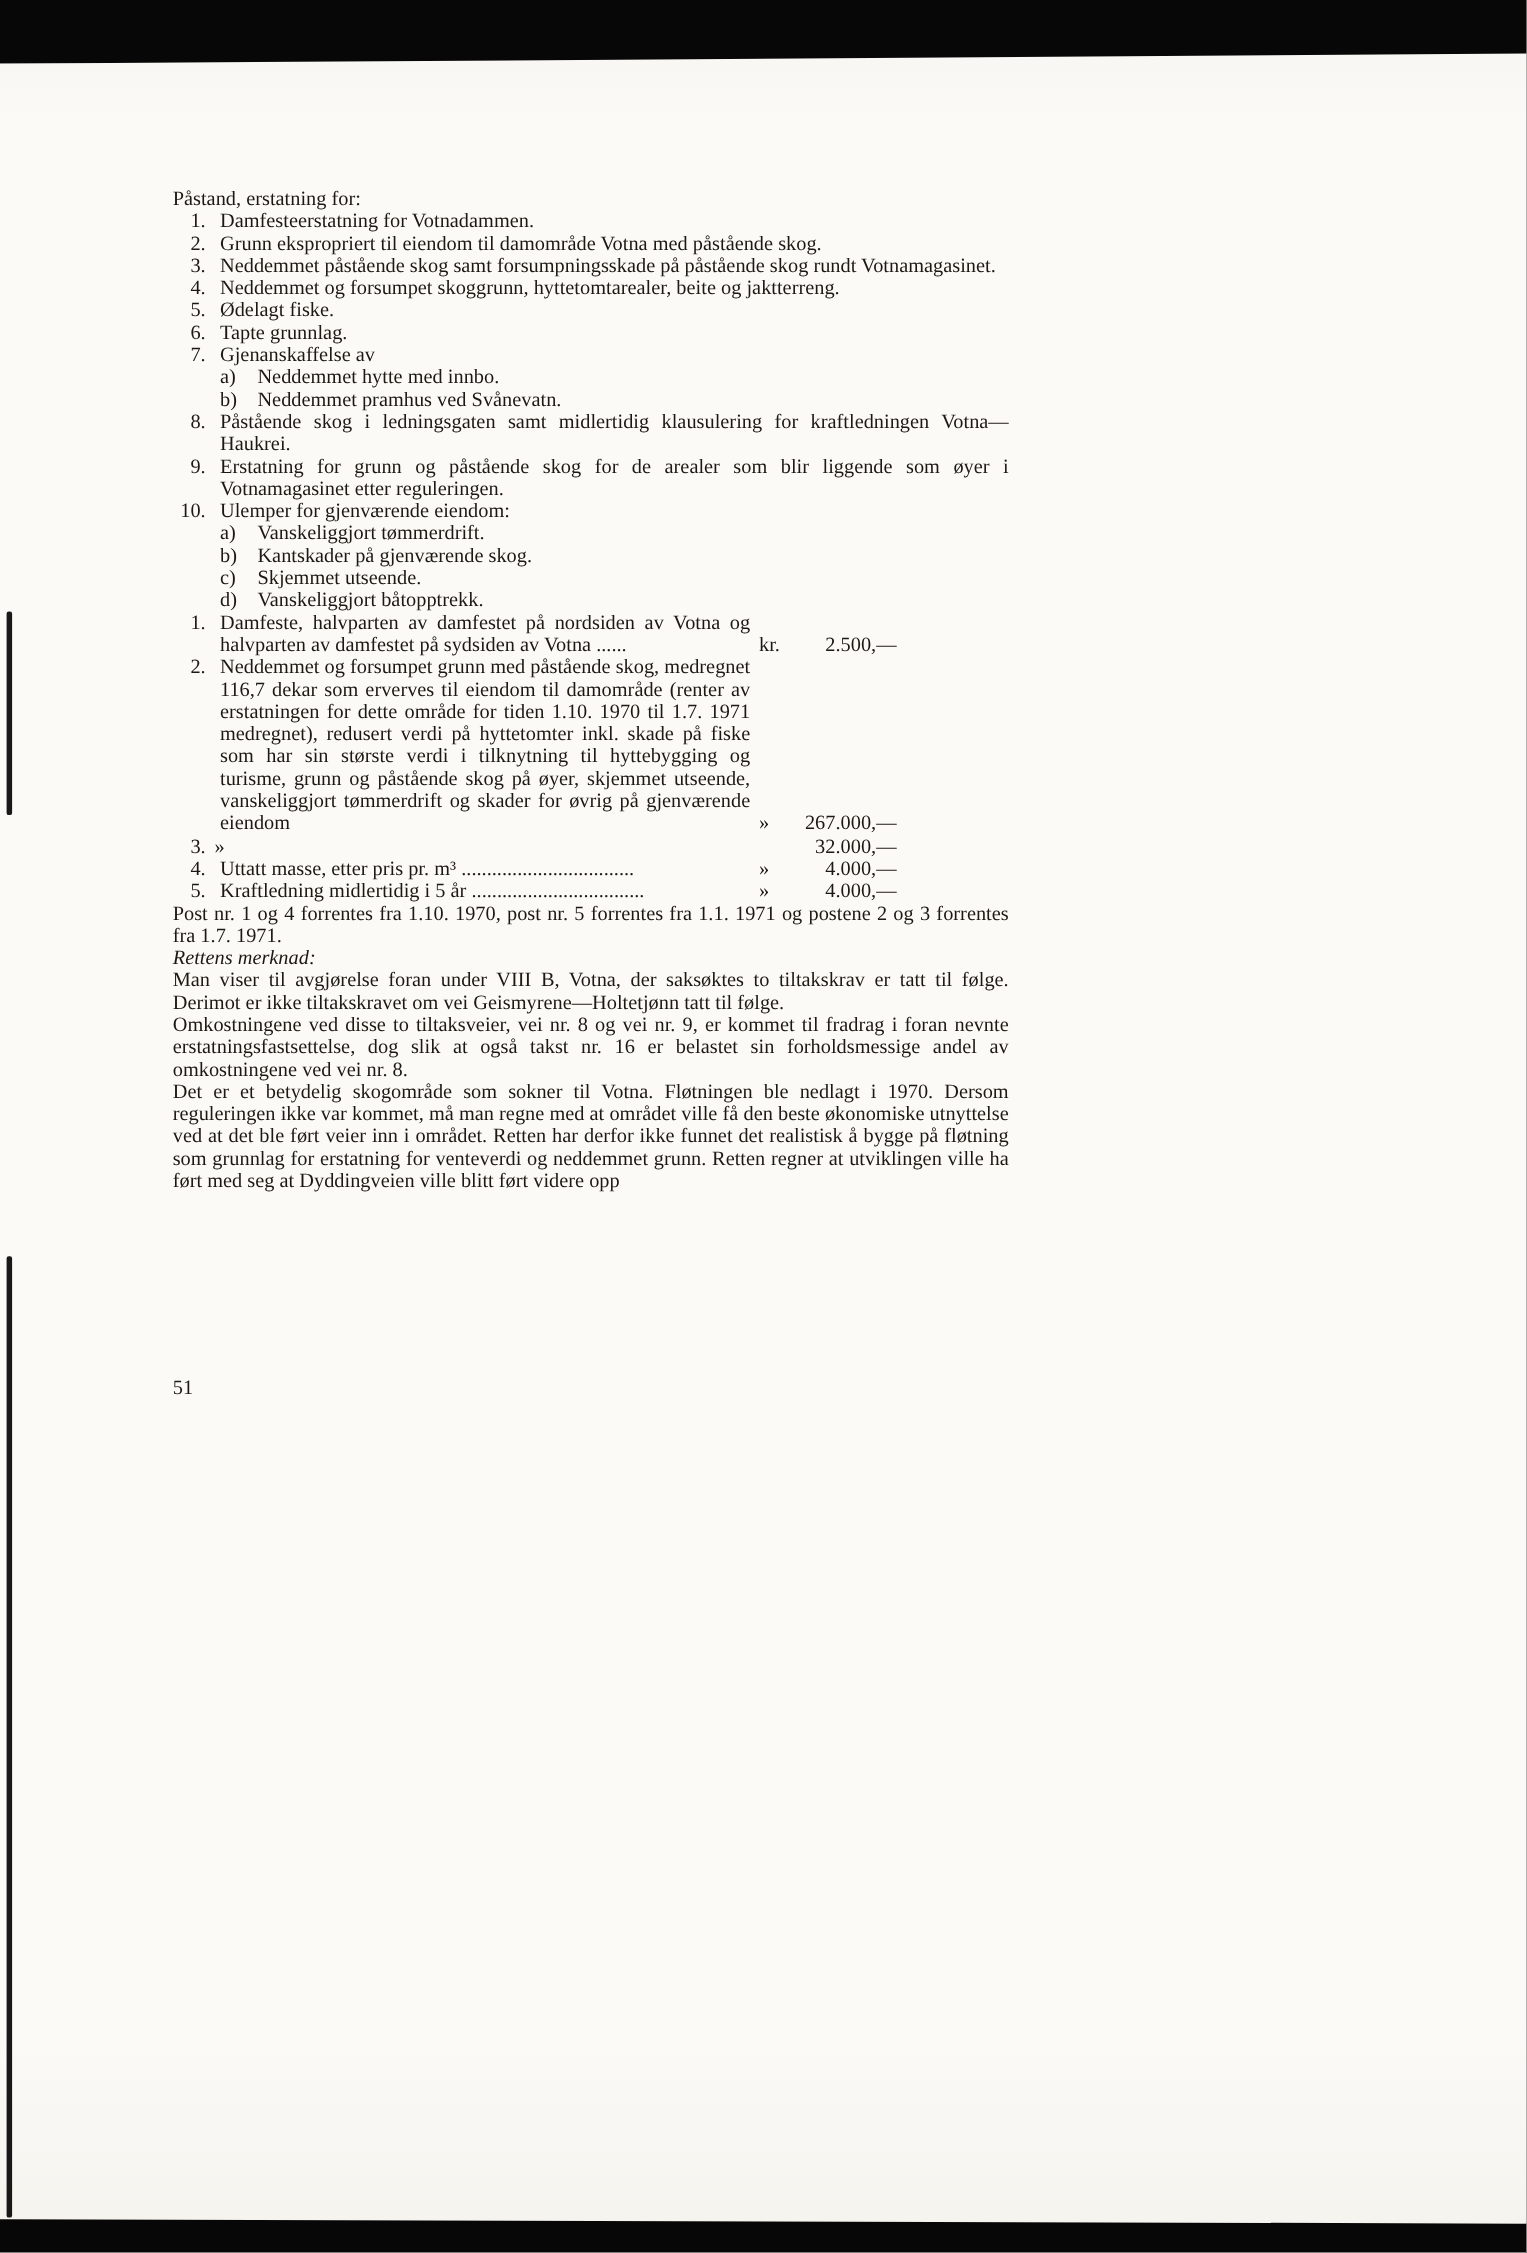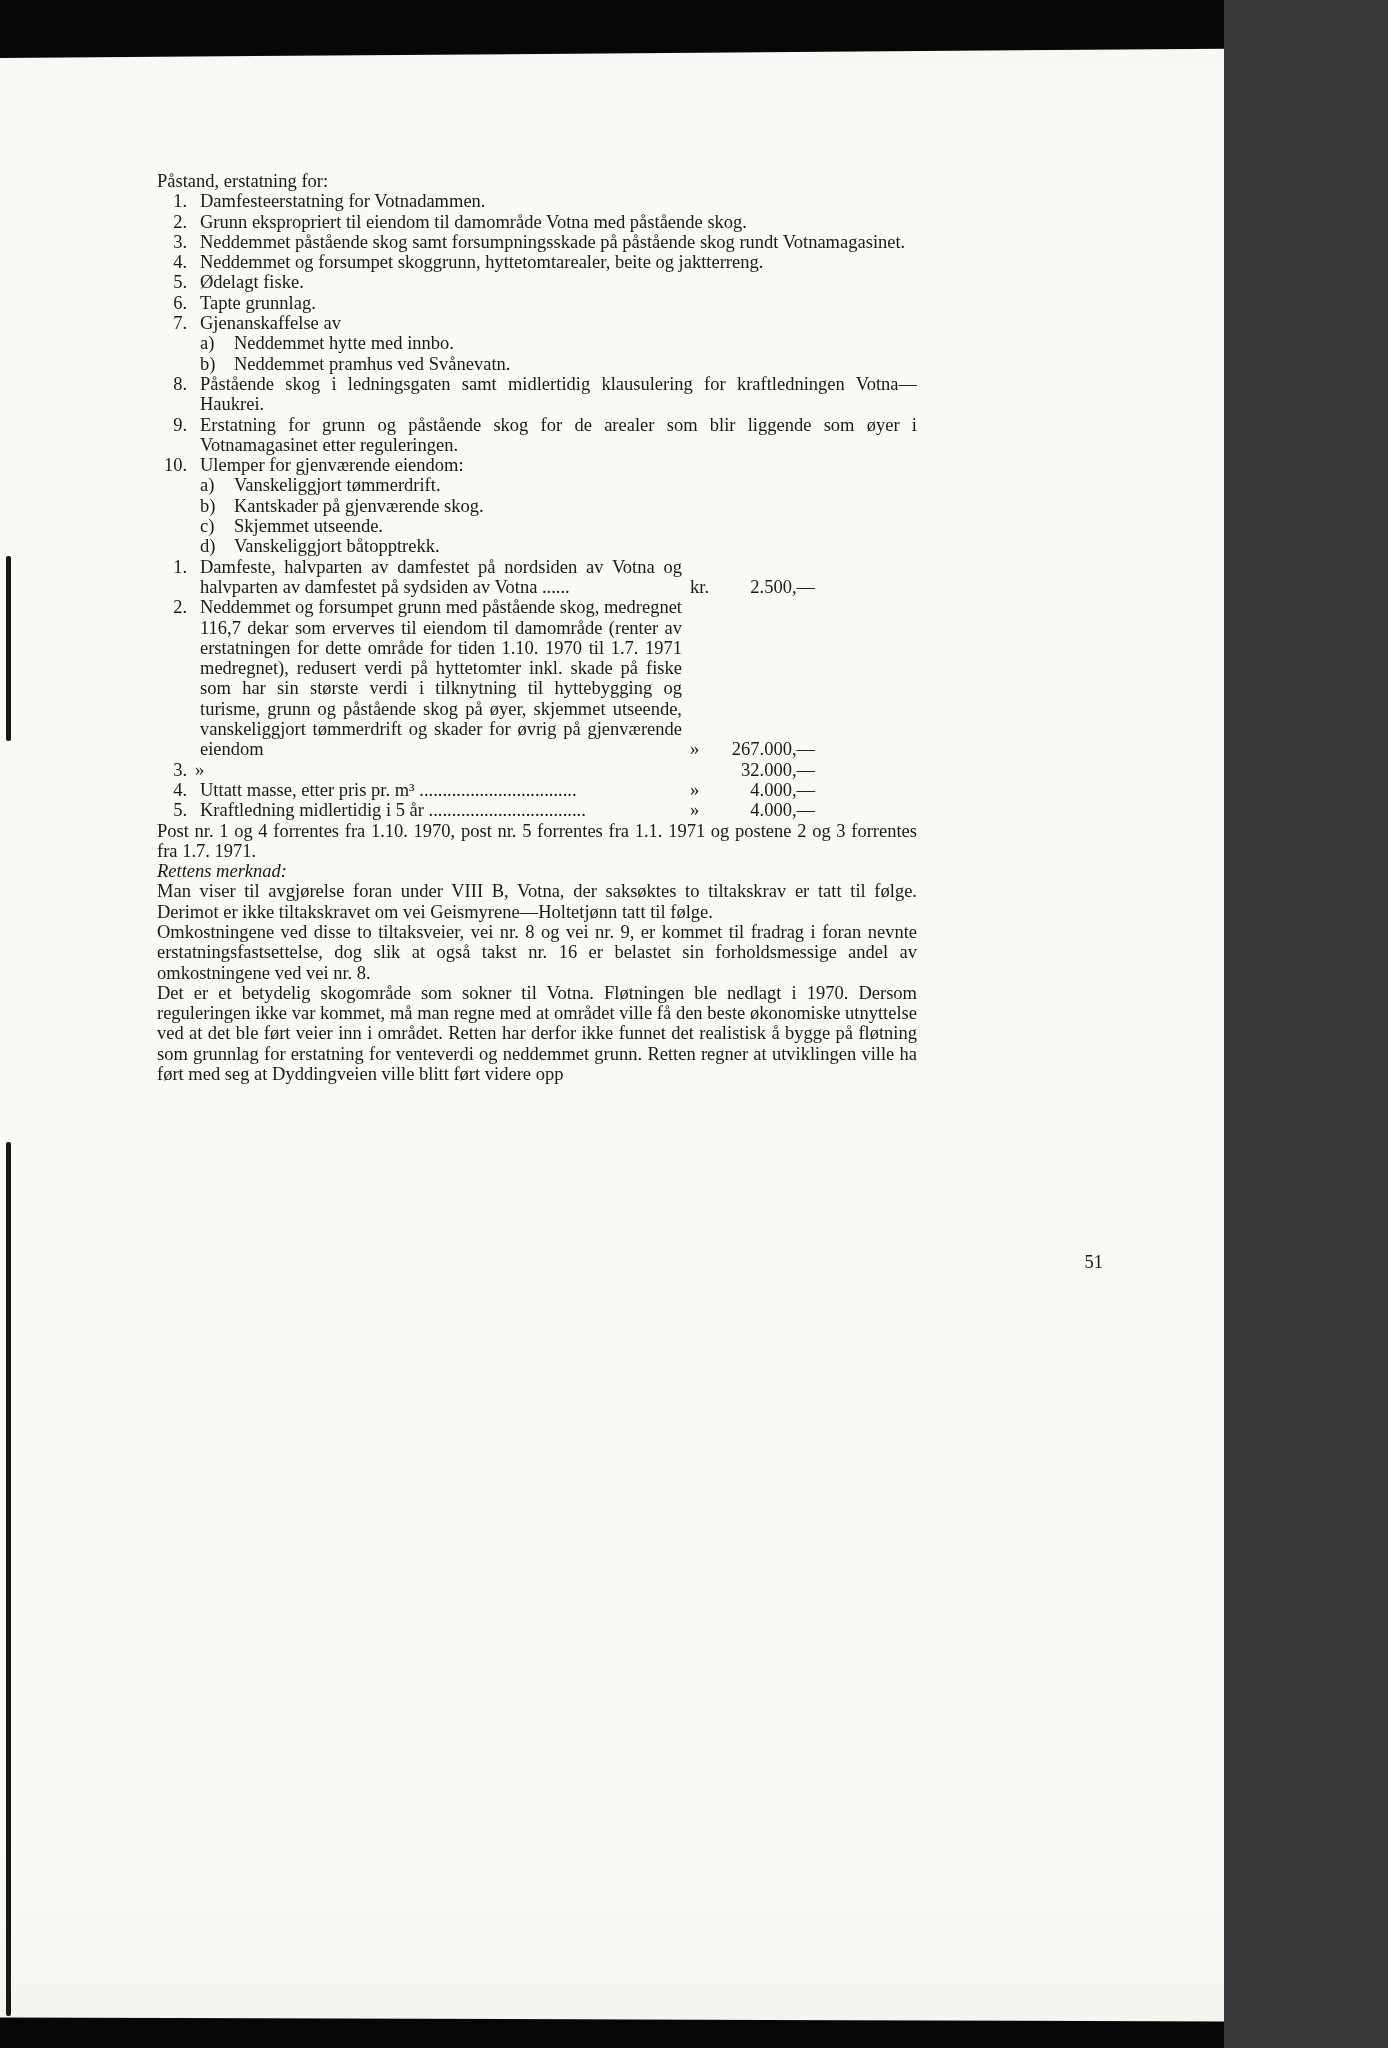--- a/index.html
+++ b/index.html
@@ -1,19 +1,19 @@
 <!DOCTYPE html>
 <html><head>
 <meta charset="utf-8">
 <style>
   * { margin:0; padding:0; box-sizing:border-box; }
   html,body { width:1388px; height:2048px; }
   body { background:#3a3a3a; }
   .page {
-    position:relative; width:1224px; height:2048px; overflow:hidden;
+    position:relative; width:1388px; height:2048px; overflow:hidden;
     background:linear-gradient(180deg,#f6f5f1 0%,#fbfaf6 6%,#fbfaf6 90%,#f4f3ee 100%);
     font-family:"Liberation Serif","DejaVu Serif",serif;
     color:#1c1812;
   }
   .bar-top {
     position:absolute; top:0; left:0; right:0; height:58px; background:#070707;
     clip-path:polygon(0 0,100% 0,100% 84%,0 100%);
   }
   .bar-bottom {
     position:absolute; bottom:0; left:0; right:0; height:34px; background:#070707;
@@ -39,21 +39,21 @@
   .subtxt { flex:1; margin-left:9px; }
 
   .arow { display:flex; width:658px; }
   .arow .num { flex:0 0 30px; text-align:right; }
   .atxt { flex:0 0 482px; margin-left:13px; }
   .cur { flex:0 0 30px; margin-left:8px; align-self:flex-end; }
   .amt { flex:1; text-align:right; align-self:flex-end; white-space:nowrap; }
 
   .pagenum {
     position:absolute; left:157px; top:1252px; width:946px;
-    text-align:right; font-size:18.5px; line-height:20.3px;
+    text-align:left; font-size:18.5px; line-height:20.3px;
   }
 </style>
 </head>
 <body>
 
 <div class="page">
   <div class="bar-top"></div>
   <div class="edge edge-a"></div>
   <div class="edge edge-b"></div>
 

